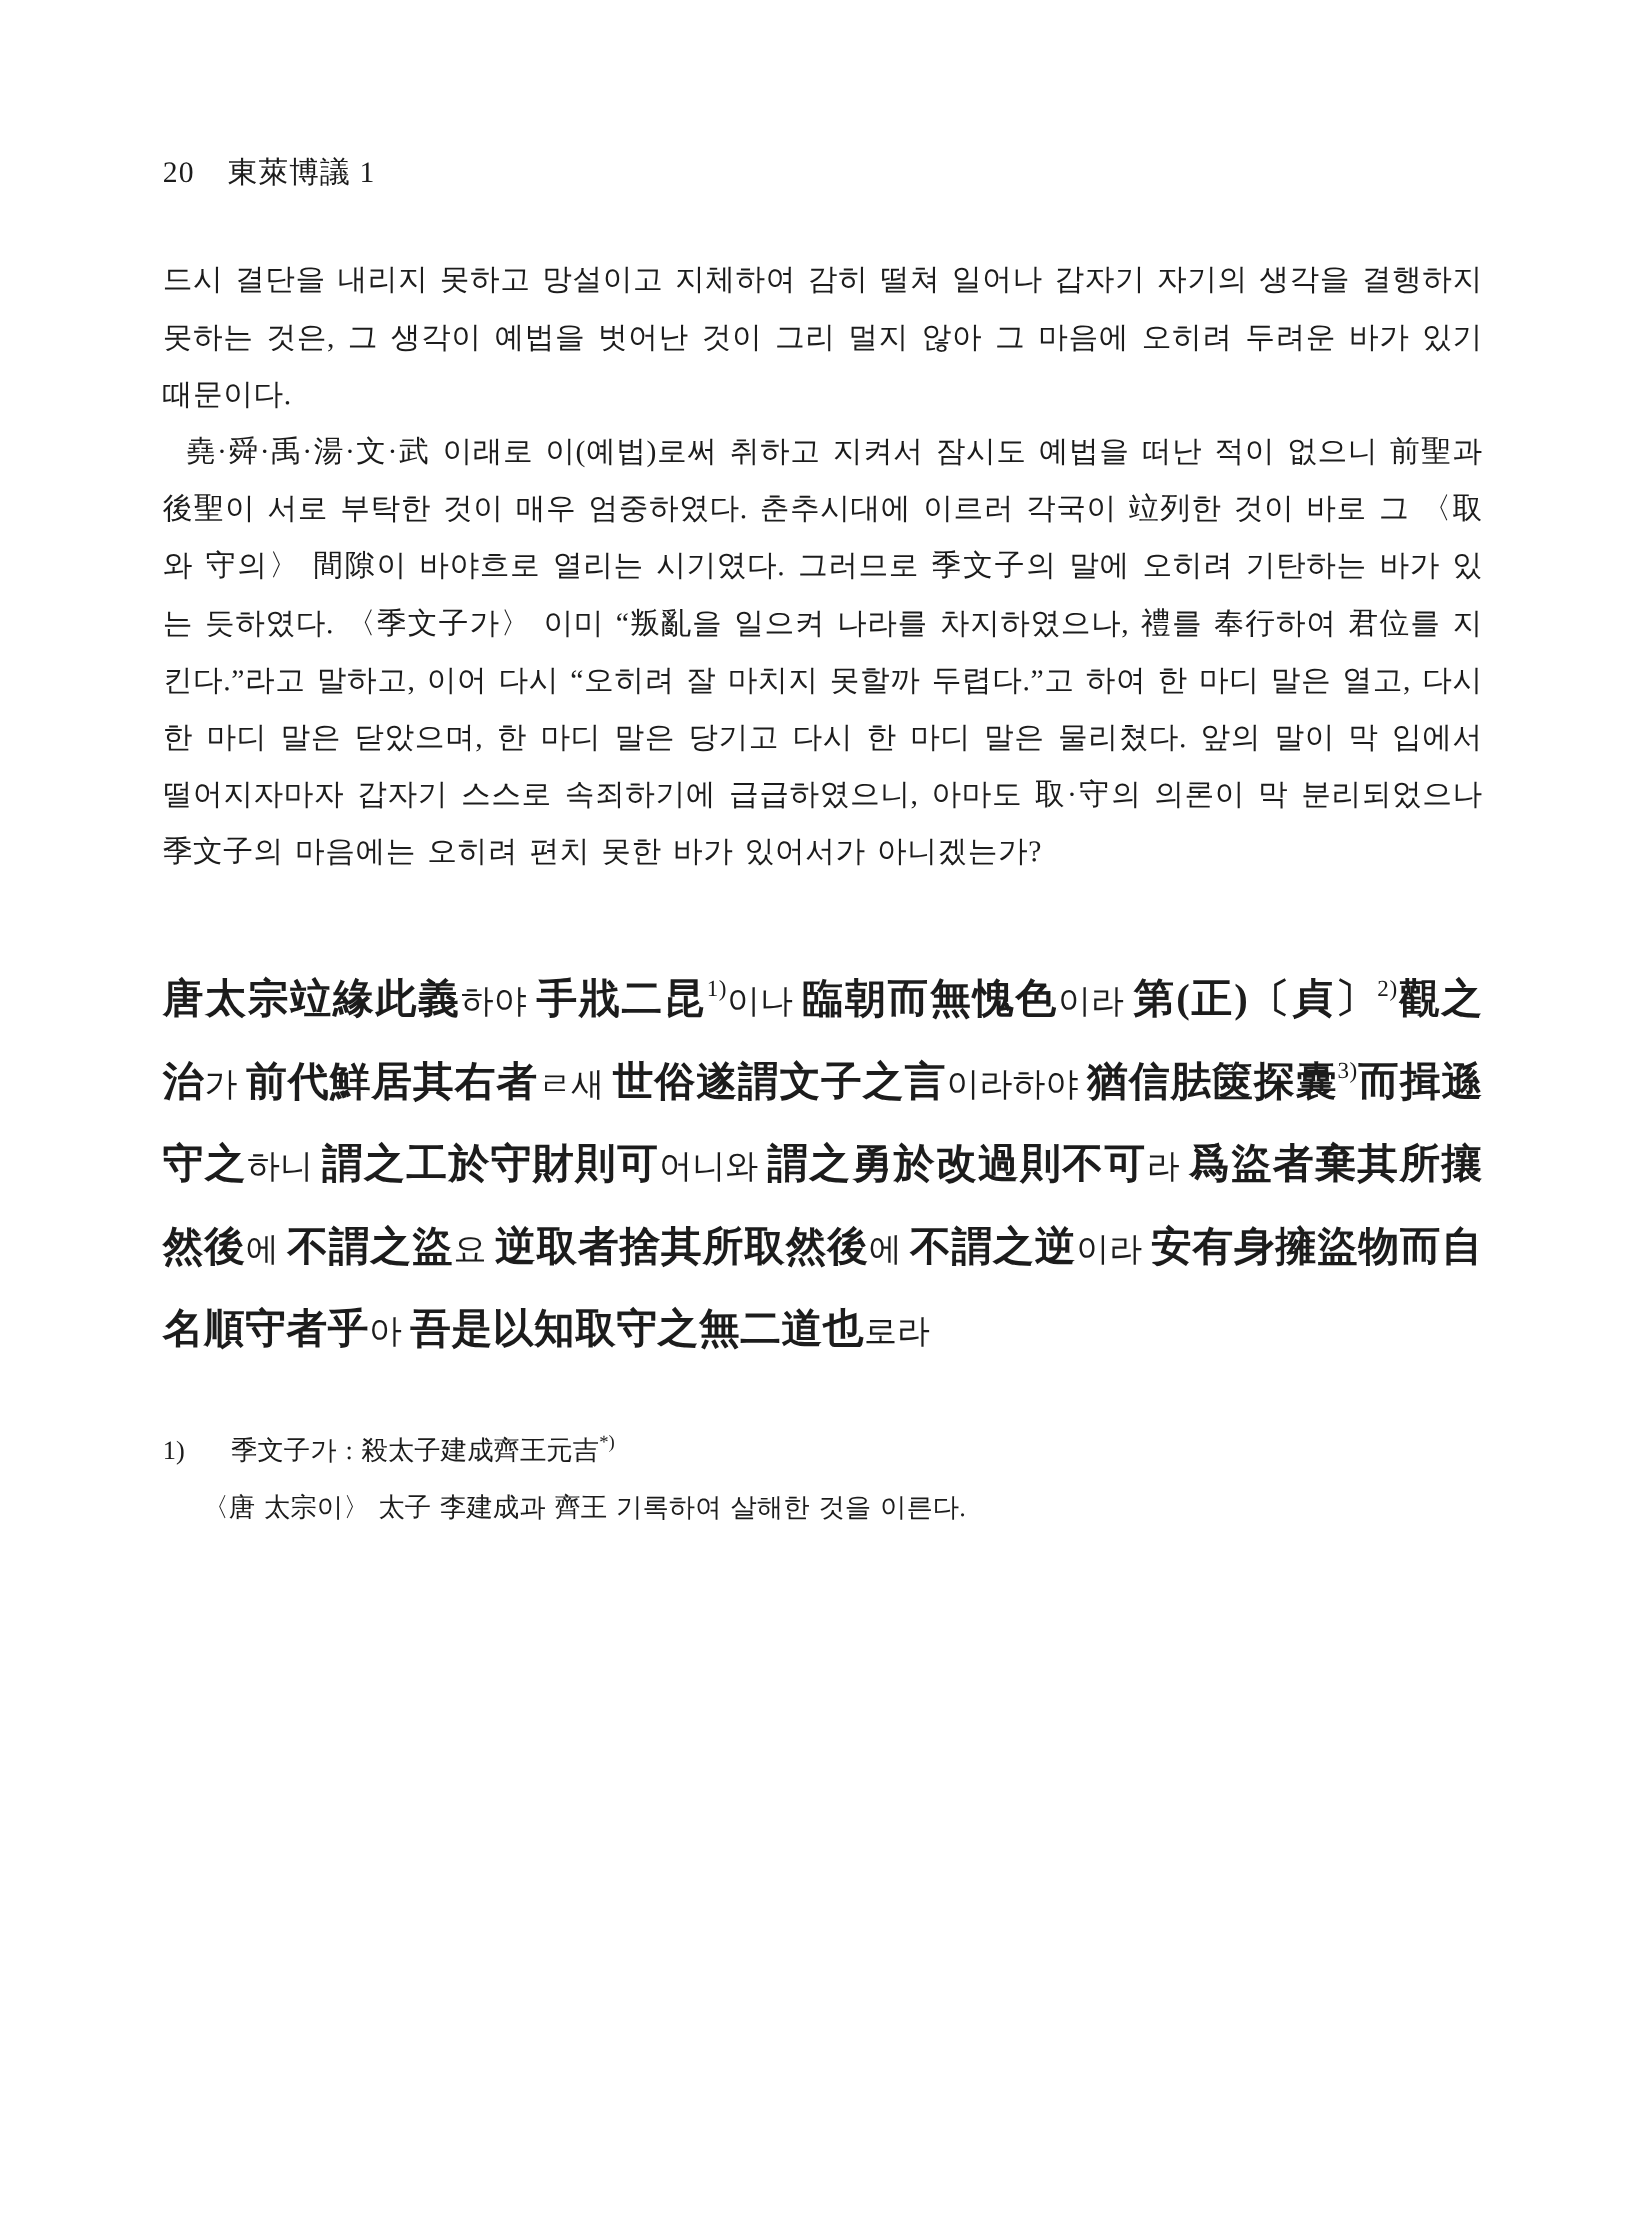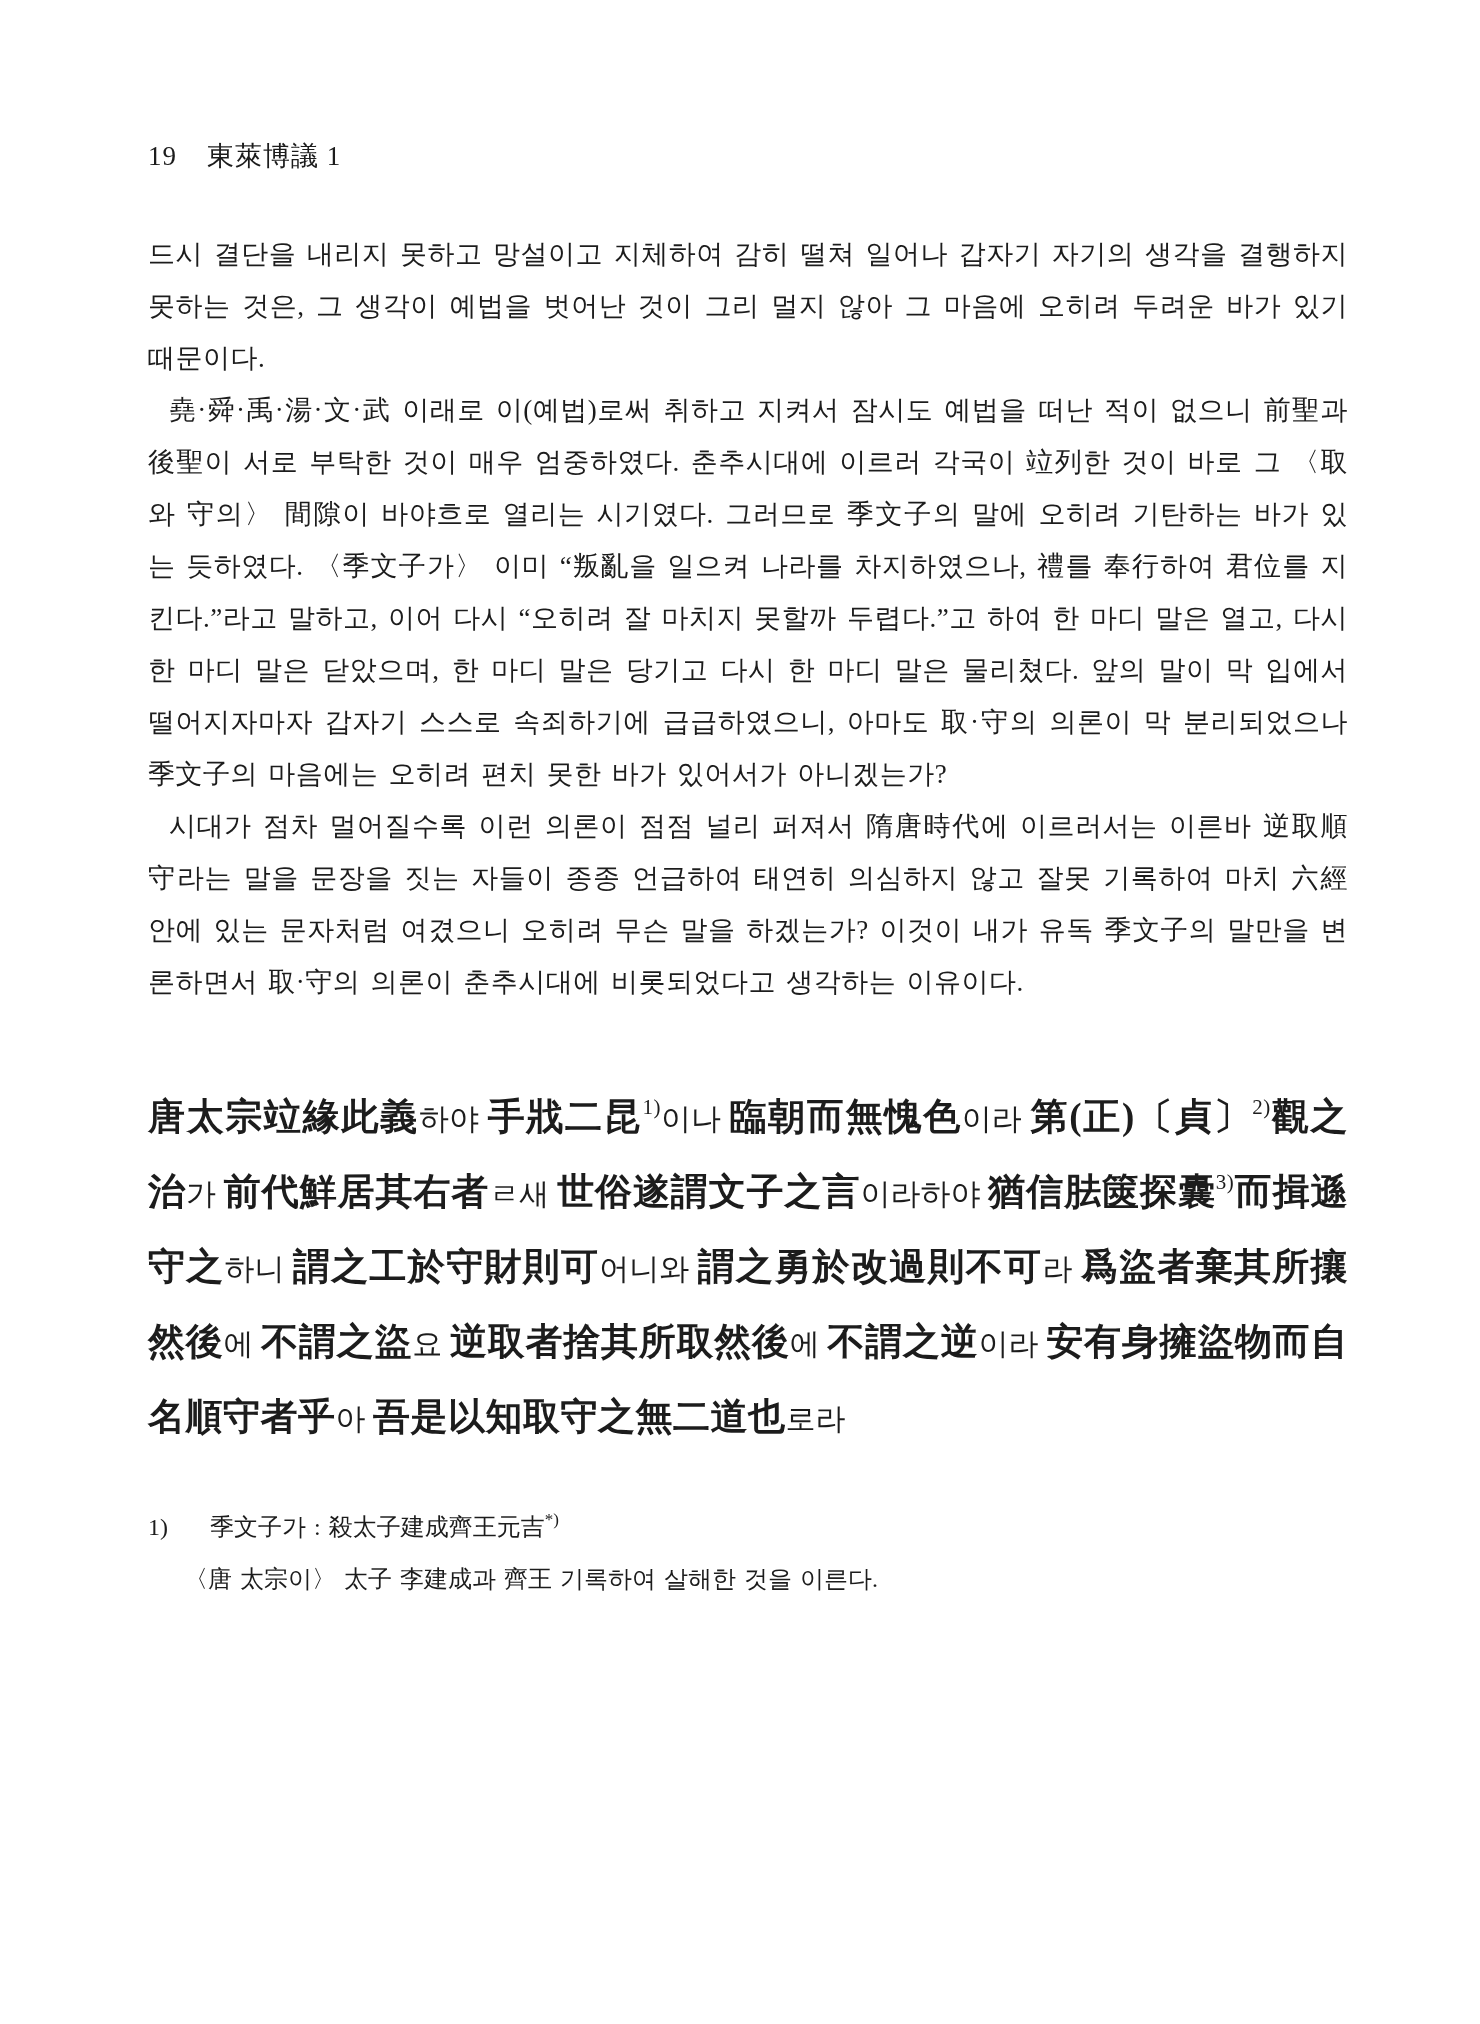--- a/index.html
+++ b/index.html
@@ -76,27 +76,26 @@
     font-size: 17px;
     vertical-align: 10px;
     line-height: 0;
   }
 </style>
 </head>
 <body>
 
 <div class="page">
   <div class="running-head">
-    <span class="page-num">19</span><span>東萊博議 1</span>
+    <span class="page-num">20</span><span>東萊博議 1</span>
   </div>
 
   <div class="body-paragraphs">
       <p class="body-para">드시 결단을 내리지 못하고 망설이고 지체하여 감히 떨쳐 일어나 갑자기 자기의 생각을 결행하지 못하는 것은, 그 생각이 예법을 벗어난 것이 그리 멀지 않아 그 마음에 오히려 두려운 바가 있기 때문이다.</p>
       <p class="body-para indent">堯·舜·禹·湯·文·武 이래로 이(예법)로써 취하고 지켜서 잠시도 예법을 떠난 적이 없으니 前聖과 後聖이 서로 부탁한 것이 매우 엄중하였다. 춘추시대에 이르러 각국이 竝列한 것이 바로 그 〈取와 守의〉 間隙이 바야흐로 열리는 시기였다. 그러므로 季文子의 말에 오히려 기탄하는 바가 있는 듯하였다. 〈季文子가〉 이미 “叛亂을 일으켜 나라를 차지하였으나, 禮를 奉行하여 君位를 지킨다.”라고 말하고, 이어 다시 “오히려 잘 마치지 못할까 두렵다.”고 하여 한 마디 말은 열고, 다시 한 마디 말은 닫았으며, 한 마디 말은 당기고 다시 한 마디 말은 물리쳤다. 앞의 말이 막 입에서 떨어지자마자 갑자기 스스로 속죄하기에 급급하였으니, 아마도 取·守의 의론이 막 분리되었으나 季文子의 마음에는 오히려 편치 못한 바가 있어서가 아니겠는가?</p>
-      <p class="body-para indent">시대가 점차 멀어질수록 이런 의론이 점점 널리 퍼져서 隋唐時代에 이르러서는 이른바 逆取順守라는 말을 문장을 짓는 자들이 종종 언급하여 태연히 의심하지 않고 잘못 기록하여 마치 六經 안에 있는 문자처럼 여겼으니 오히려 무슨 말을 하겠는가? 이것이 내가 유독 季文子의 말만을 변론하면서 取·守의 의론이 춘추시대에 비롯되었다고 생각하는 이유이다.</p>
     </div>
 
   <div class="classical"><span class="seg-han">唐太宗竝緣此義</span><span class="seg-to">하야 </span><span class="seg-han">手戕二昆</span><span class="seg-sup">1)</span><span class="seg-to">이나 </span><span class="seg-han">臨朝而無愧色</span><span class="seg-to">이라 </span><span class="seg-han">第(正)〔貞〕</span><span class="seg-sup">2)</span><span class="seg-han">觀之治</span><span class="seg-to">가 </span><span class="seg-han">前代鮮居其右者</span><span class="seg-to">ㄹ새 </span><span class="seg-han">世俗遂謂文子之言</span><span class="seg-to">이라하야 </span><span class="seg-han">猶信胠篋探囊</span><span class="seg-sup">3)</span><span class="seg-han">而揖遜守之</span><span class="seg-to">하니 </span><span class="seg-han">謂之工於守財則可</span><span class="seg-to">어니와 </span><span class="seg-han">謂之勇於改過則不可</span><span class="seg-to">라 </span><span class="seg-han">爲盜者棄其所攘然後</span><span class="seg-to">에 </span><span class="seg-han">不謂之盜</span><span class="seg-to">요 </span><span class="seg-han">逆取者捨其所取然後</span><span class="seg-to">에 </span><span class="seg-han">不謂之逆</span><span class="seg-to">이라 </span><span class="seg-han">安有身擁盜物而自名順守者乎</span><span class="seg-to">아 </span><span class="seg-han">吾是以知取守之無二道也</span><span class="seg-to">로라</span></div>
 
   <div class="footnotes">
       <div class="fn-line"><span class="fn-marker">1)</span><span>季文子가 : 殺太子建成齊王元吉</span><sup class="fn-sup">*)</sup></div>
       <div class="fn-line fn-indent"><span>〈唐 太宗이〉 太子 李建成과 齊王 기록하여 살해한 것을 이른다.</span></div>
     </div>
 </div>
 

